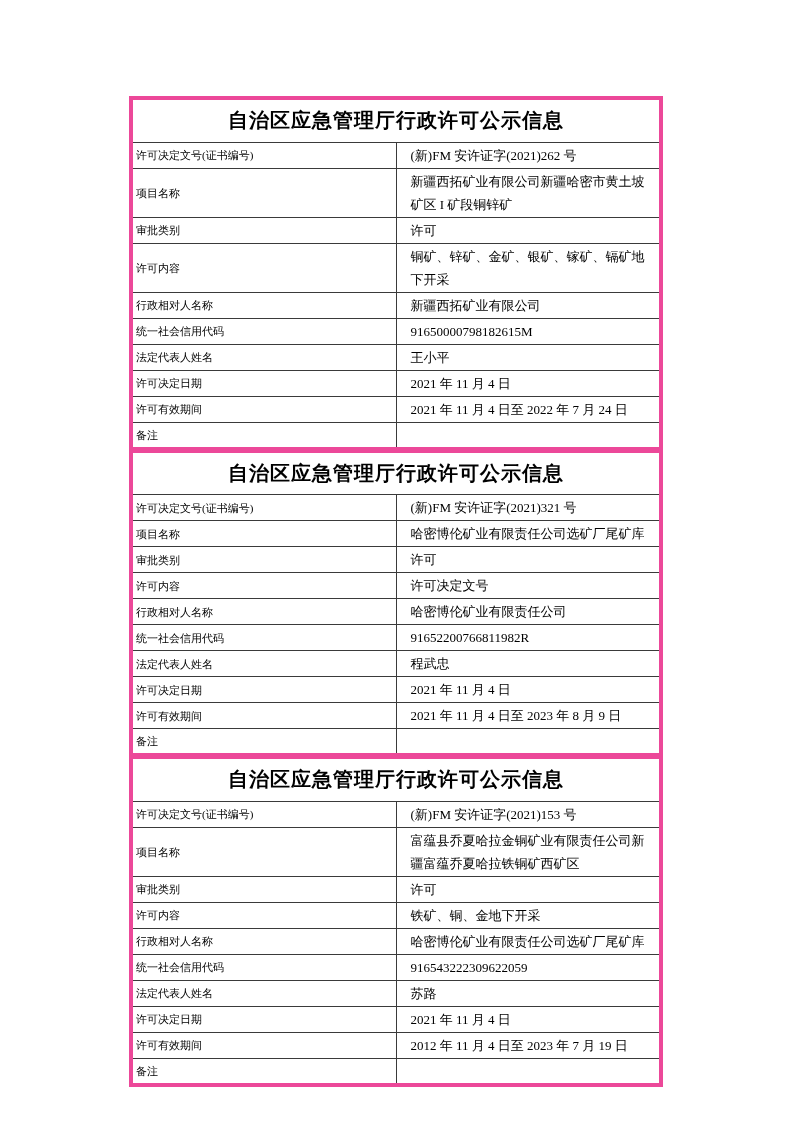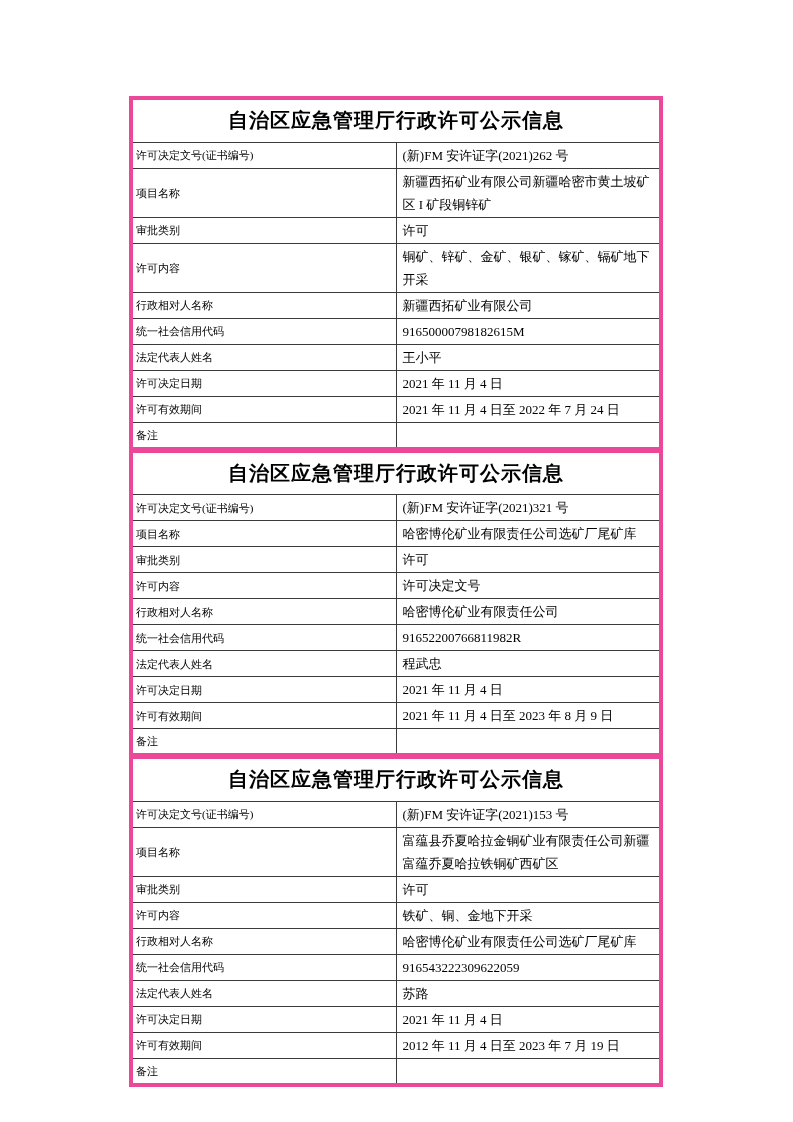--- a/index.html
+++ b/index.html
@@ -40,21 +40,21 @@
   }
   td.lbl {
     width: 166px;
     height: 25px;
     font-size: 11px;
     padding: 1px 2px 1px 3px;
     line-height: 22px;
   }
   td.val {
     font-size: 13px;
-    padding: 1px 4px 1px 6px;
+    padding: 1px 4px 1px 14px;
     line-height: 23px;
   }
 </style>
 </head>
 <body>
 
 <div class="doc">
 
   <table class="lic">
     <tbody>

